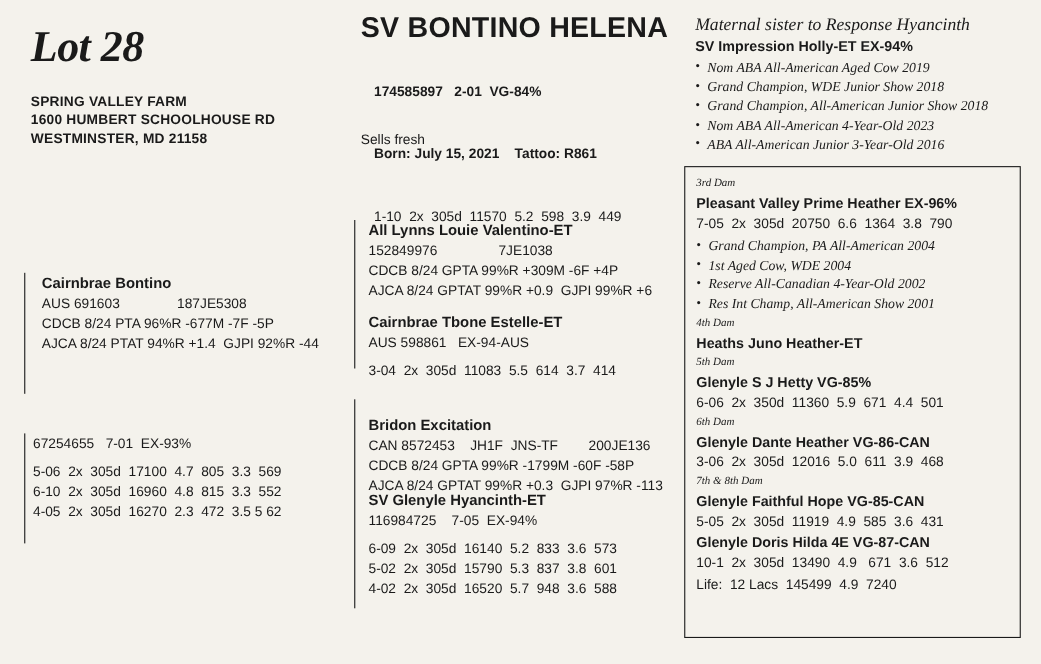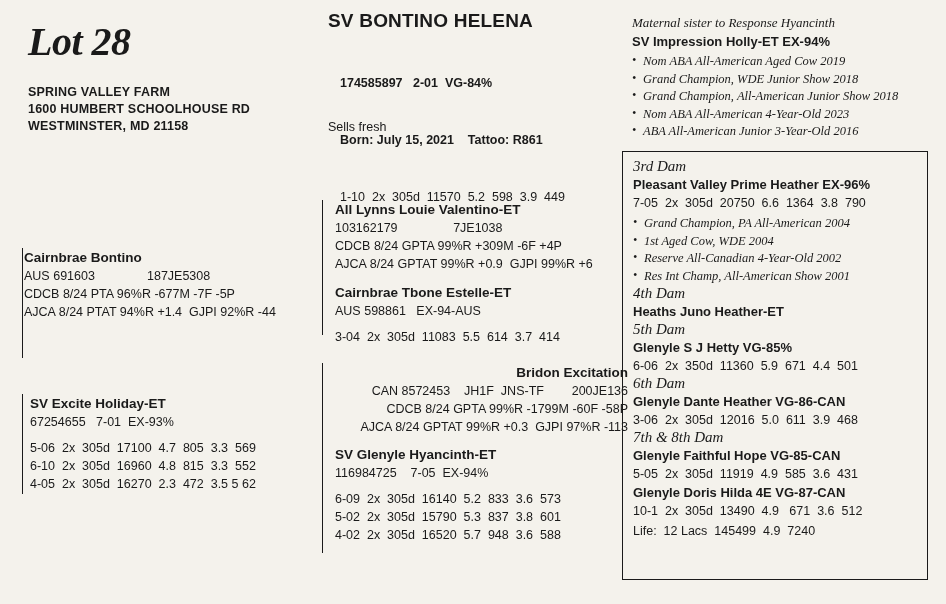--- a/index.html
+++ b/index.html
@@ -20,69 +20,69 @@
     font-style:italic;font-weight:bold;
     font-size:40px;letter-spacing:-0.5px;
   }
   .farm{
     position:absolute;left:28px;top:84px;
     font-size:12.5px;font-weight:bold;line-height:17px;
     letter-spacing:0.2px;
   }
 
   
-  .col1-a{position:absolute;left:16px;top:248px;width:260px;}
+  .col1-a{position:absolute;left:30px;top:248px;width:260px;}
   .col1-b{position:absolute;left:22px;top:394px;width:270px;}
 
   .nm{font-size:13.5px;font-weight:bold;line-height:19px;}
   .dt{font-size:12.5px;line-height:18px;white-space:pre;}
 
   
   .vrule{position:absolute;background:#1a1a1a;width:1.3px;}
 
   
   .hdr-name{
     position:absolute;left:328px;top:10px;
-    font-size:19px;font-weight:bold;letter-spacing:0.2px;
+    font-size:26px;font-weight:bold;letter-spacing:0.2px;
   }
   .hdr-lines{
     position:absolute;left:340px;top:36px;
     font-size:12.5px;line-height:19px;white-space:pre;
   }
   .hdr-lines .strong{font-weight:bold;}
   .sells{position:absolute;left:328px;top:120px;font-size:12.5px;}
 
   .col2-a{position:absolute;left:328px;top:200px;width:290px;}
   .col2-b{position:absolute;left:328px;top:283px;width:290px;}
-  .col2-c{position:absolute;left:328px;top:363px;width:300px;text-align:right;}
+  .col2-c{position:absolute;left:328px;top:377px;width:300px;}
   .col2-d{position:absolute;left:328px;top:445px;width:300px;}
 
   
   .col3{position:absolute;left:632px;top:14px;width:300px;}
-  .mat-note{font-size:13px;font-style:italic;font-family:"Liberation Serif", serif;line-height:18px;}
+  .mat-note{font-size:16px;font-style:italic;font-family:"Liberation Serif", serif;line-height:18px;}
   .mat-name{font-size:13px;font-weight:bold;line-height:19px;}
   .bullets{margin:2px 0 0 0;padding:0;list-style:none;}
   .bullets li{
     font-family:"Liberation Serif", serif;
     font-style:italic;font-size:12.5px;line-height:17.5px;
     padding-left:11px;position:relative;
   }
   .bullets li:before{
     content:"\2022";position:absolute;left:0;top:-1px;font-size:12px;
   }
 
   .dambox{
     position:absolute;left:622px;top:151px;width:306px;height:429px;
     border:1.3px solid #1a1a1a;
     padding:6px 8px 0 10px;
     box-sizing:border-box;
   }
   .dam-label{
     font-family:"Liberation Serif", serif;font-style:italic;
-    font-size:15px;line-height:17px;
+    font-size:10px;line-height:17px;
   }
   .dam-name{font-size:13px;font-weight:bold;line-height:19px;}
   .dam-data{font-size:12.5px;line-height:18px;white-space:pre;}
   .life{font-size:12.5px;line-height:18px;white-space:pre;padding-top:2px;}
 </style>
 </head>
 <body>
 
 <div class="page">
 
@@ -105,34 +105,33 @@
   <div class="vrule" style="left:22px;top:394px;height:100px;"></div>
 
   <div class="col1-a">
     <div class="nm" style="padding-left:8px;">Cairnbrae Bontino</div>
     <div class="dt" style="padding-left:8px;">AUS 691603               187JE5308</div>
     <div class="dt" style="padding-left:8px;">CDCB 8/24 PTA 96%R -677M -7F -5P</div>
     <div class="dt" style="padding-left:8px;">AJCA 8/24 PTAT 94%R +1.4  GJPI 92%R -44</div>
   </div>
 
   <div class="col1-b">
-    <div class="nm" style="padding-left:8px;">SV Excite Holiday-ET</div>
     <div class="dt" style="padding-left:8px;">67254655   7-01  EX-93%</div>
     <div class="dt" style="padding-left:8px;height:8px;"></div>
     <div class="dt" style="padding-left:8px;">5-06  2x  305d  17100  4.7  805  3.3  569</div>
     <div class="dt" style="padding-left:8px;">6-10  2x  305d  16960  4.8  815  3.3  552</div>
     <div class="dt" style="padding-left:8px;">4-05  2x  305d  16270  2.3  472  3.5 5 62</div>
   </div>
 
   <div class="vrule" style="left:322px;top:200px;height:135px;"></div>
   <div class="vrule" style="left:322px;top:363px;height:190px;"></div>
 
   <div class="col2-a">
     <div class="nm" style="padding-left:7px;">All Lynns Louie Valentino-ET</div>
-    <div class="dt" style="padding-left:7px;">103162179                7JE1038</div>
+    <div class="dt" style="padding-left:7px;">152849976                7JE1038</div>
     <div class="dt" style="padding-left:7px;">CDCB 8/24 GPTA 99%R +309M -6F +4P</div>
     <div class="dt" style="padding-left:7px;">AJCA 8/24 GPTAT 99%R +0.9  GJPI 99%R +6</div>
   </div>
 
   <div class="col2-b">
     <div class="nm" style="padding-left:7px;">Cairnbrae Tbone Estelle-ET</div>
     <div class="dt" style="padding-left:7px;">AUS 598861   EX-94-AUS</div>
     <div class="dt" style="padding-left:7px;height:8px;"></div>
     <div class="dt" style="padding-left:7px;">3-04  2x  305d  11083  5.5  614  3.7  414</div>
   </div>

